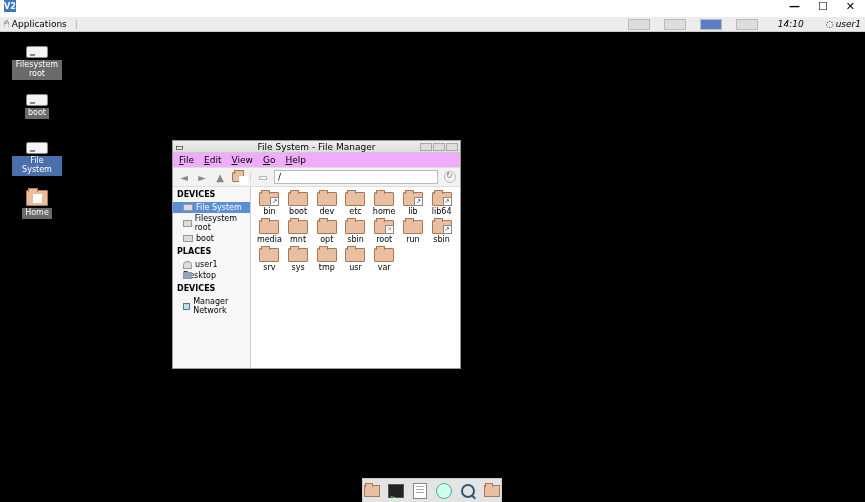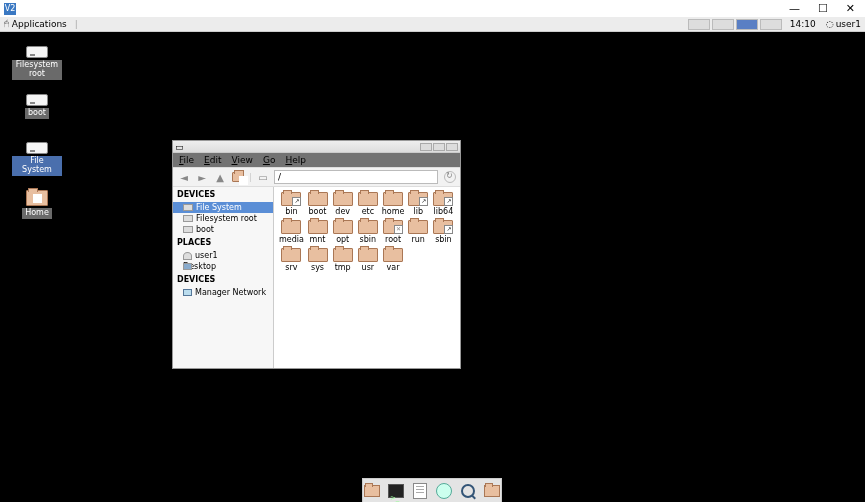--- a/index.html
+++ b/index.html
@@ -1,28 +1,28 @@
 <!DOCTYPE html>
 <html><head>
 <meta charset="utf-8">
 <style>
 * { box-sizing: border-box; margin: 0; padding: 0; font-family: "DejaVu Sans", Arial, sans-serif; }
 body { width: 865px; height: 502px; background: #000; overflow: hidden; position: relative; }
 
 
-.vnc-title { height: 17px; background: #fff; display: flex; align-items: center; font-size: 10px; padding: 0 4px; }
+.vnc-title { height: 17px; background: #fff; display: flex; align-items: flex-start; font-size: 10px; padding: 0 4px; font-weight: bold; }
 .vnc-ico { width: 12px; height: 12px; background: #3a78c2; color: #fff; font-size: 8px; display: inline-flex; align-items: center; justify-content: center; margin-right: 4px; }
 .vnc-ctrl { margin-left: auto; display: flex; gap: 18px; padding-right: 6px; }
 .vnc-ctrl span { cursor: pointer; font-size: 11px; }
 
 
 .taskbar { height: 15px; background: #ececec; display: flex; align-items: center; font-size: 9px; border-bottom: 1px solid #ccc; }
 .tb-apps { display: flex; align-items: center; padding: 0 4px; gap: 3px; }
 .tb-btn { display: flex; align-items: center; gap: 3px; padding: 1px 4px; border: 1px solid #bbb; background: #f5f5f5; margin-left: 8px; }
-.tb-right { margin-left: auto; display: flex; align-items: center; gap: 0; }
+.tb-right { margin-left: auto; display: flex; align-items: center; gap: 12px; font-style: italic; }
 .tb-block { width: 22px; height: 11px; background: #ddd; border: 1px solid #bbb; margin-right: 2px; }
 .tb-block.act { background: #5a7fc4; }
 .tb-time { padding: 0 6px; font-size: 9px; }
 .tb-user { display: flex; align-items: center; gap: 2px; padding: 0 4px; }
 
 
 .dsk { position: absolute; display: flex; flex-direction: column; align-items: center; width: 50px; font-size: 8px; color: #fff; gap: 2px; }
 .dsk-lbl { background: #6a6a6a; padding: 1px 3px; text-align: center; line-height: 1.1; }
 .dsk-lbl.sel { background: #4a6fad; }
 .drive-ico { width: 22px; height: 12px; background: #f5f5f5; border: 1px solid #888; border-radius: 2px; position: relative; }
@@ -31,30 +31,30 @@
 .home-ico::before { content: ''; position: absolute; top: -3px; left: 1px; width: 8px; height: 3px; background: #e8bfa0; border: 1px solid #aa7755; border-bottom: none; }
 .home-ico::after { content: ''; position: absolute; top: 3px; left: 6px; width: 9px; height: 9px; background: #fff; }
 
 
 .fm { position: absolute; left: 172px; top: 140px; width: 289px; height: 229px; background: #f2f2f2; border: 1px solid #999; box-shadow: 1px 1px 3px rgba(0,0,0,0.3); display: flex; flex-direction: column; font-size: 9px; }
 .fm-tbar { height: 12px; background: linear-gradient(#eee,#ddd); display: flex; align-items: center; position: relative; border-bottom: 1px solid #ccc; }
 .fm-ttl { position: absolute; left: 0; right: 0; text-align: center; font-size: 9px; }
 .fm-tl { position: absolute; left: 2px; }
 .fm-tr { position: absolute; right: 2px; display: flex; gap: 1px; }
 .fm-tr span { width: 12px; height: 8px; background: #ddd; border: 1px solid #aaa; display: inline-block; }
-.fm-menu { height: 14px; display: flex; align-items: center; gap: 10px; padding: 0 6px; background: #737373; }
+.fm-menu { height: 14px; display: flex; align-items: center; gap: 10px; padding: 0 6px; background: #f0abfc; }
 .fm-menu span { font-size: 9px; }
 .fm-menu span u { text-decoration: underline; }
 .fm-tool { height: 20px; display: flex; align-items: center; gap: 4px; padding: 0 4px; border-top: 1px solid #ddd; border-bottom: 1px solid #ddd; }
 .nav-b { width: 14px; height: 14px; display: flex; align-items: center; justify-content: center; color: #888; font-size: 10px; }
 .path-in { flex: 1; height: 14px; background: #fff; border: 1px solid #bbb; padding: 0 3px; display: flex; align-items: center; font-size: 9px; }
 .rf { width: 12px; height: 12px; border: 1px solid #bbb; border-radius: 6px; margin-left: 2px; position: relative; }
 .rf::after { content: '↻'; position: absolute; font-size: 8px; left: 1px; top: -1px; color: #888; }
 .fm-body { flex: 1; display: flex; }
-.side { width: 101px; background: #f7f7f7; border-right: 1px solid #ccc; overflow: hidden; }
+.side { width: 78px; background: #f7f7f7; border-right: 1px solid #ccc; overflow: hidden; }
 .side-h { font-weight: bold; font-size: 8px; padding: 3px 4px; }
 .side-i { display: flex; align-items: center; gap: 3px; padding: 1px 4px 1px 10px; font-size: 8px; }
 .side-i.sel { background: #5a8ed6; color: #fff; }
 .si-ico { width: 10px; height: 7px; background: #ddd; border: 1px solid #999; }
 .si-ico.mon { width: 9px; height: 7px; background: #bde; border: 1px solid #579; }
 .si-ico.usr { width: 9px; height: 8px; border-radius: 50% 50% 0 0; background: #ddd; border: 1px solid #999; }
 .si-ico.dsk { width: 9px; height: 7px; background: #8ac; }
 .main-p { flex: 1; background: #fff; padding: 4px; overflow: auto; }
 .grid { display: grid; grid-template-columns: repeat(7, 1fr); gap: 2px 0; }
 .fitem { display: flex; flex-direction: column; align-items: center; font-size: 8px; padding: 1px; }
@@ -125,20 +125,21 @@
   <div class="dsk-lbl sel">File System</div>
 </div>
 <div class="dsk" style="top:190px;left:12px">
   <div class="home-ico"></div>
   <div class="dsk-lbl">Home</div>
 </div>
 
 <div class="fm">
   <div class="fm-tbar">
     <span class="fm-tl">▭</span>
+    <span class="fm-ttl">File System - File Manager</span>
     <div class="fm-tr">
       <span></span>
       <span></span>
       <span></span>
     </div>
   </div>
   <div class="fm-menu">
     <span><u>F</u>ile</span>
     <span><u>E</u>dit</span>
     <span><u>V</u>iew</span>

